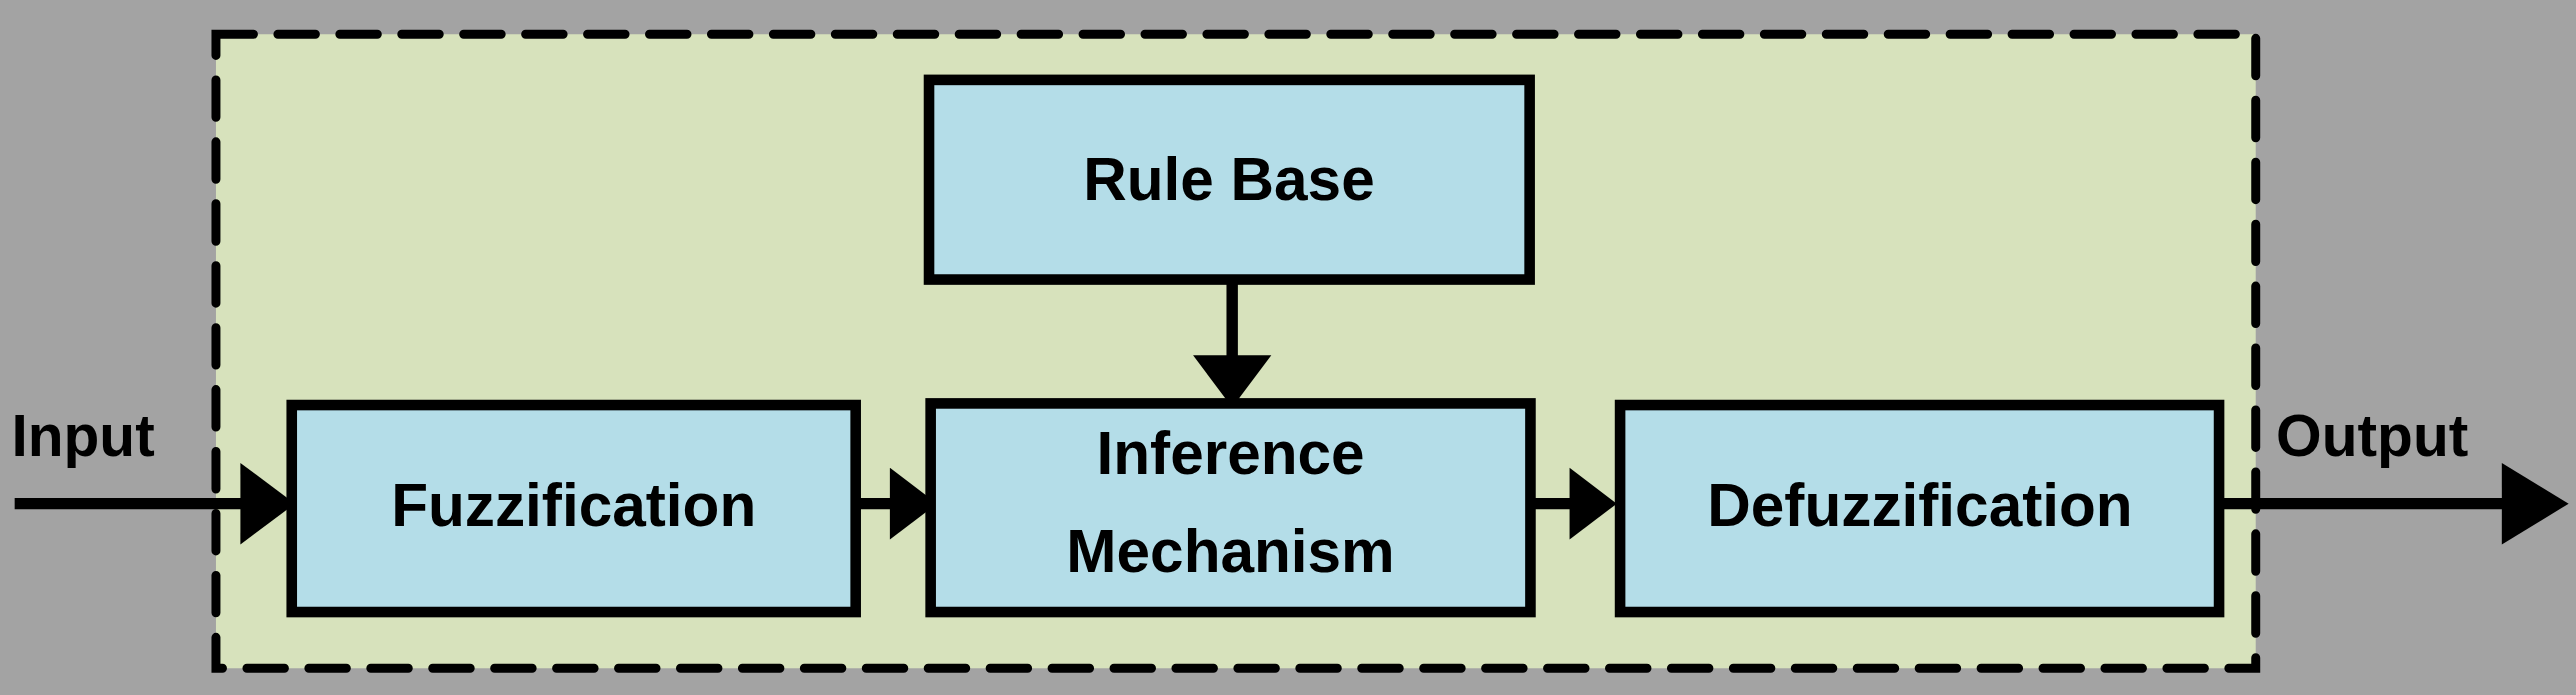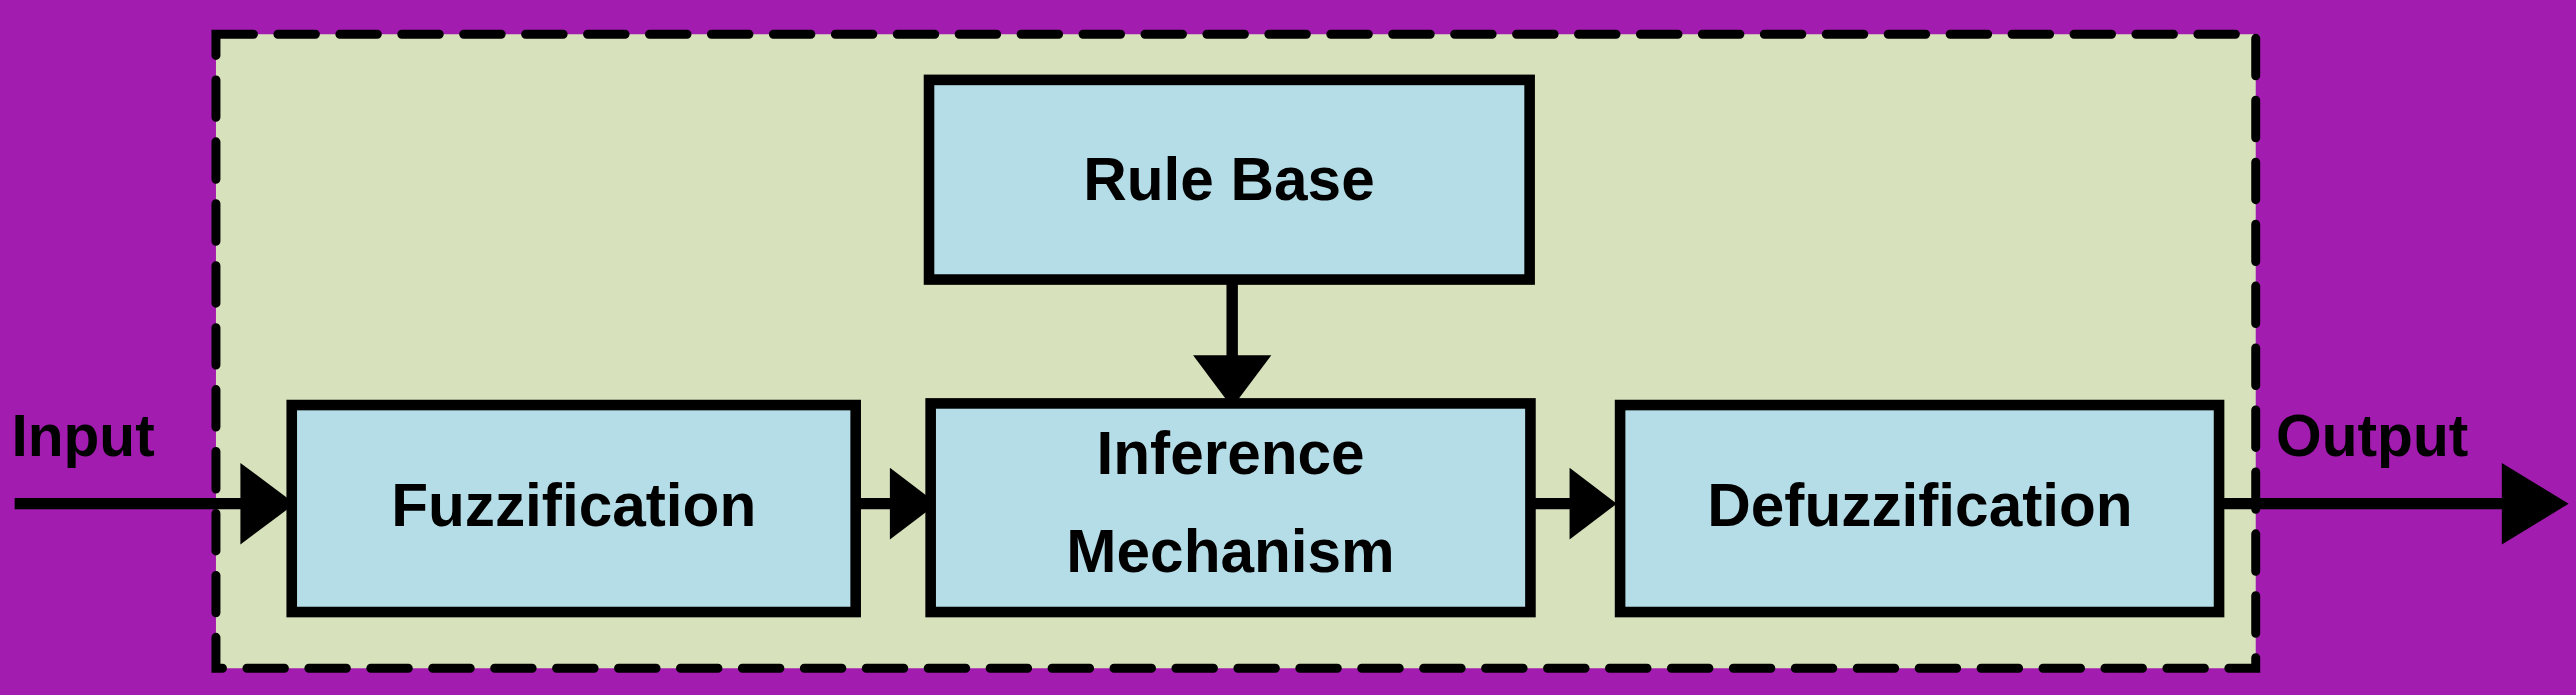--- a/index.html
+++ b/index.html
@@ -4,21 +4,21 @@
 <style>
   html, body {
     margin: 0;
     padding: 0;
     background: #ffffff;
   }
   #diagram-root {
     position: relative;
     width: 2576px;
     height: 696px;
-    background: #a21caf;
+    background: #a3a3a3;
     overflow: hidden;
     font-family: "Liberation Sans", sans-serif;
   }
   #fis-svg {
     position: absolute;
     top: 0;
     left: 0;
     width: 2576px;
     height: 696px;
     display: block;

